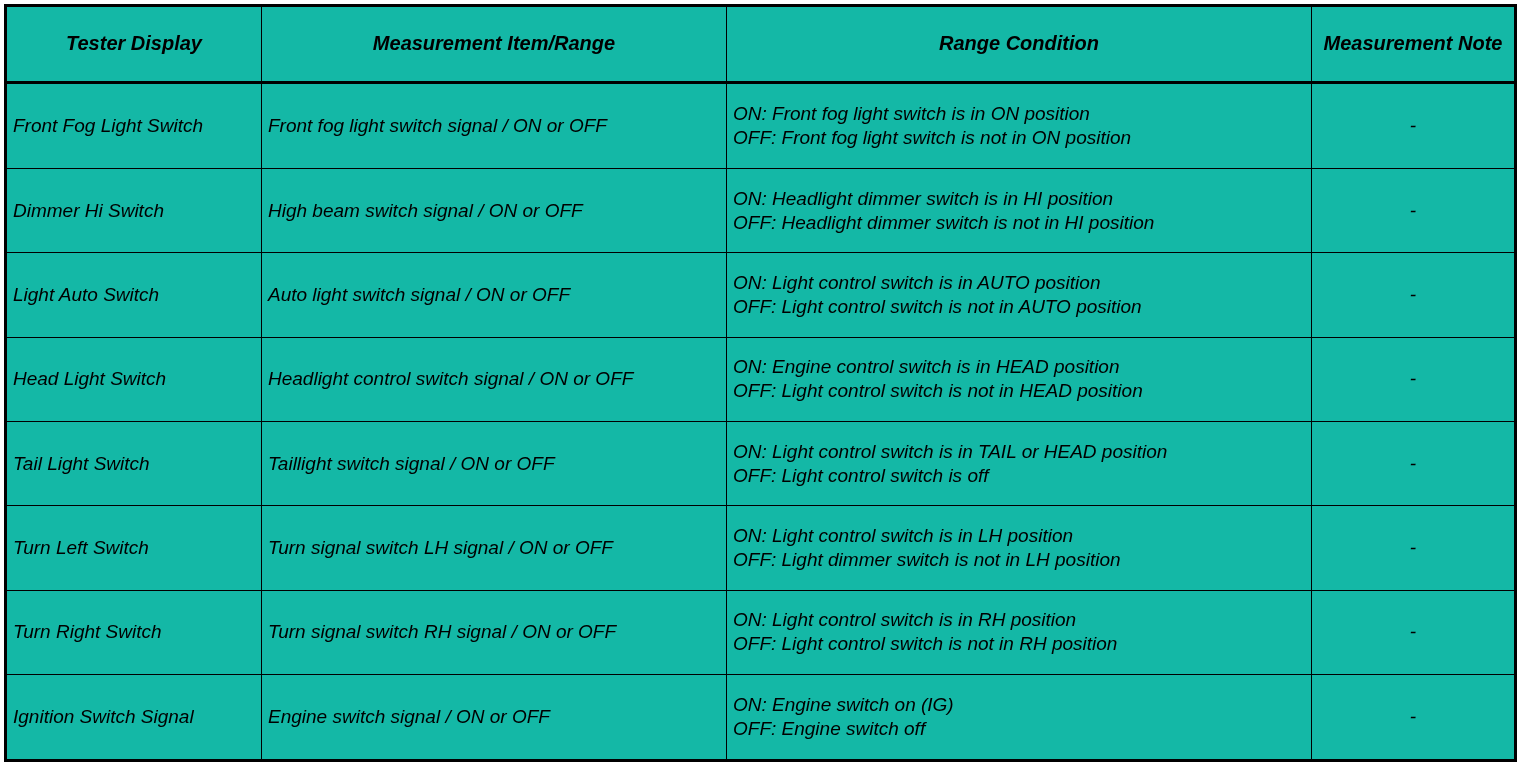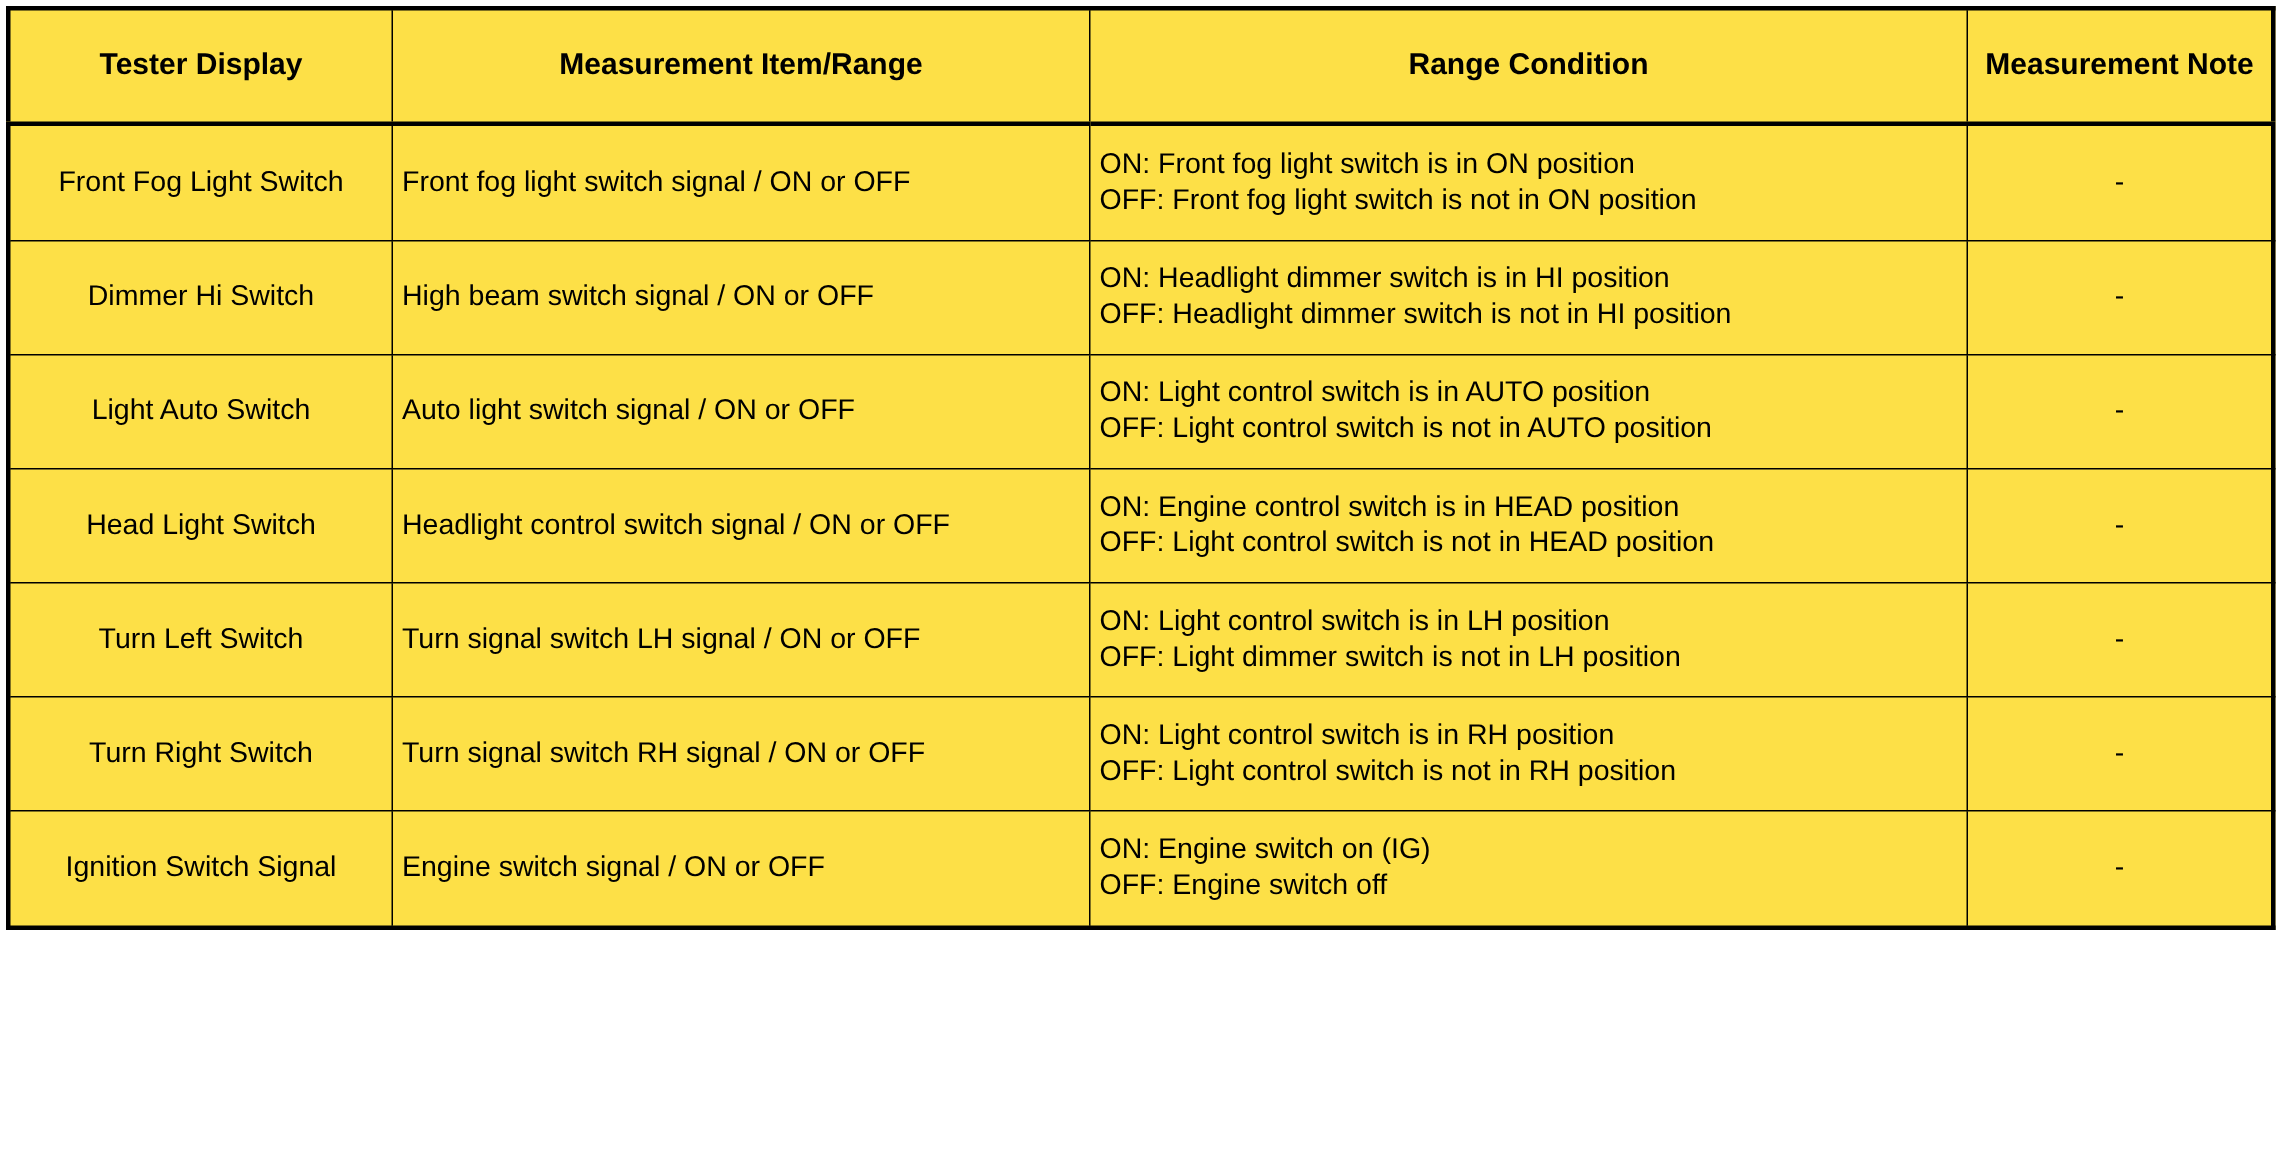--- a/index.html
+++ b/index.html
@@ -19,23 +19,24 @@
     box-sizing: border-box;
     width: 1520px;
     height: 766px;
     padding: 4px 6px 4px 4px;
   }
 
   table.spec-table {
     border-collapse: collapse;
     table-layout: fixed;
     width: 1510px;
-    height: 616px;
+    height: 758px;
     border: 3px solid #000000;
-    background: #fde047;
+    background: #14b8a6;
+    font-style: italic;
   }
 
   table.spec-table col.c1 { width: 256px; }
   table.spec-table col.c2 { width: 465px; }
   table.spec-table col.c3 { width: 585px; }
   table.spec-table col.c4 { width: 204px; }
 
   table.spec-table th,
   table.spec-table td {
     border: 1px solid #000000;
@@ -54,21 +55,21 @@
   }
 
   
   table.spec-table tbody td {
     font-size: 19px;
     line-height: 1.26;
     font-weight: normal;
   }
 
   td.col-tester {
-    text-align: center;
+    text-align: left;
   }
   td.col-measure {
     text-align: left;
   }
   td.col-normal {
     text-align: left;
     padding-left: 8px;
   }
   td.col-note {
     text-align: center;
@@ -134,20 +135,29 @@
       <tr>
         <td class="col-tester">Head Light Switch</td>
         <td class="col-measure">Headlight control switch signal / ON or OFF</td>
         <td class="col-normal">
           <span class="cond-line">ON: Engine control switch is in HEAD position</span>
           <span class="cond-line">OFF: Light control switch is not in HEAD position</span>
         </td>
         <td class="col-note">-</td>
       </tr>
 
+      <tr>
+        <td class="col-tester">Tail Light Switch</td>
+        <td class="col-measure">Taillight switch signal / ON or OFF</td>
+        <td class="col-normal">
+          <span class="cond-line">ON: Light control switch is in TAIL or HEAD position</span>
+          <span class="cond-line">OFF: Light control switch is off</span>
+        </td>
+        <td class="col-note">-</td>
+      </tr>
 
       <tr>
         <td class="col-tester">Turn Left Switch</td>
         <td class="col-measure">Turn signal switch LH signal / ON or OFF</td>
         <td class="col-normal">
           <span class="cond-line">ON: Light control switch is in LH position</span>
           <span class="cond-line">OFF: Light dimmer switch is not in LH position</span>
         </td>
         <td class="col-note">-</td>
       </tr>

